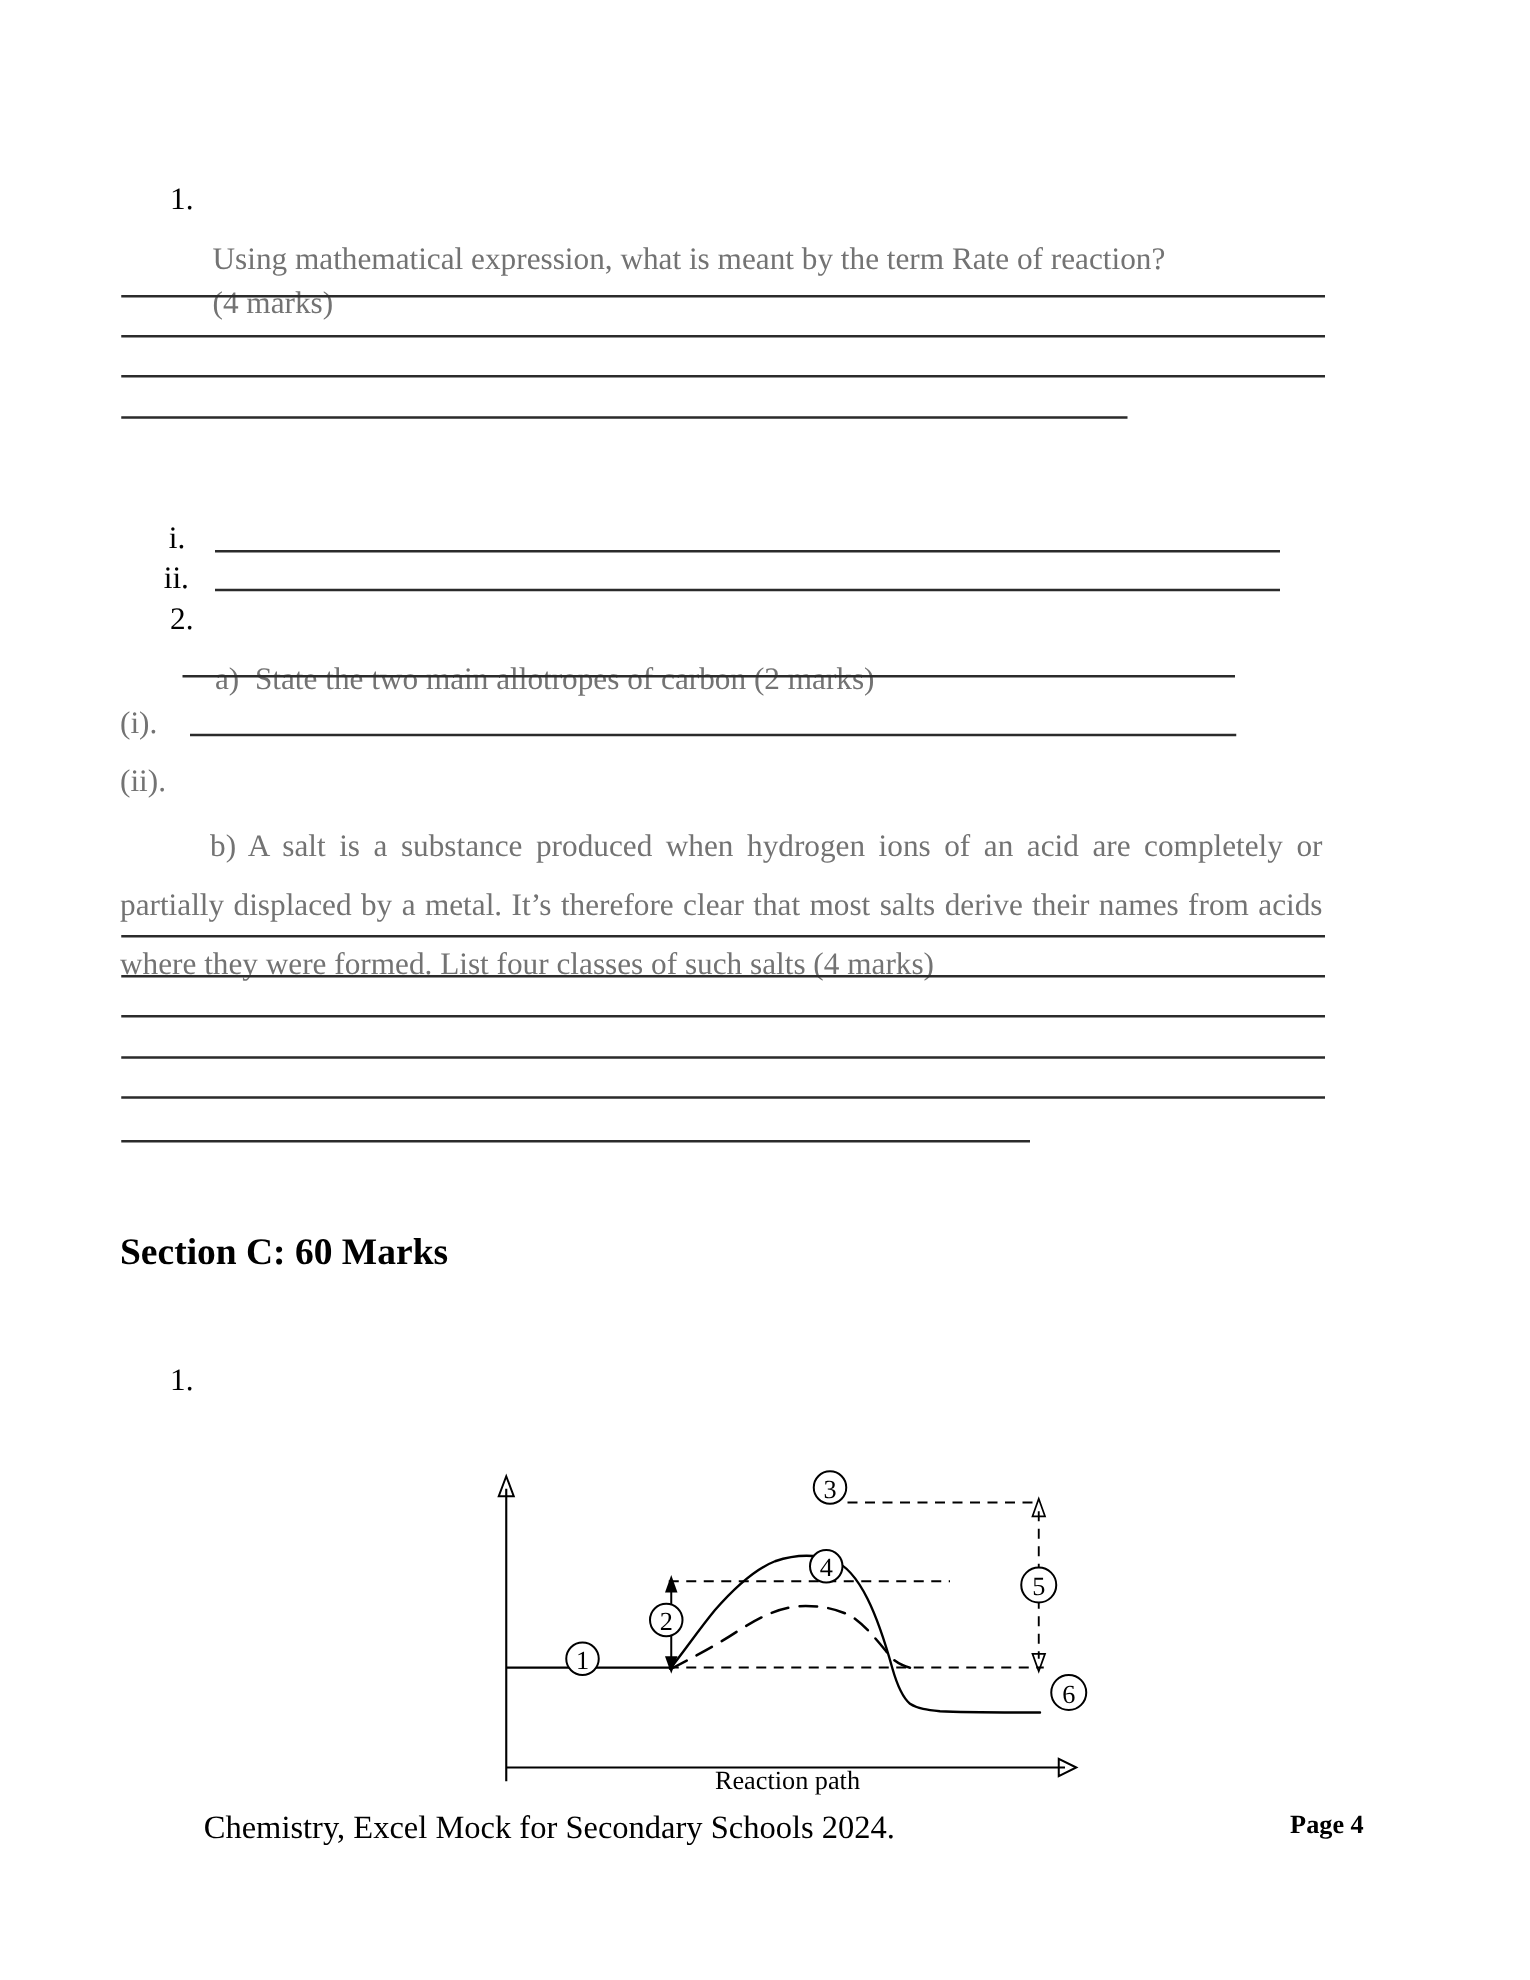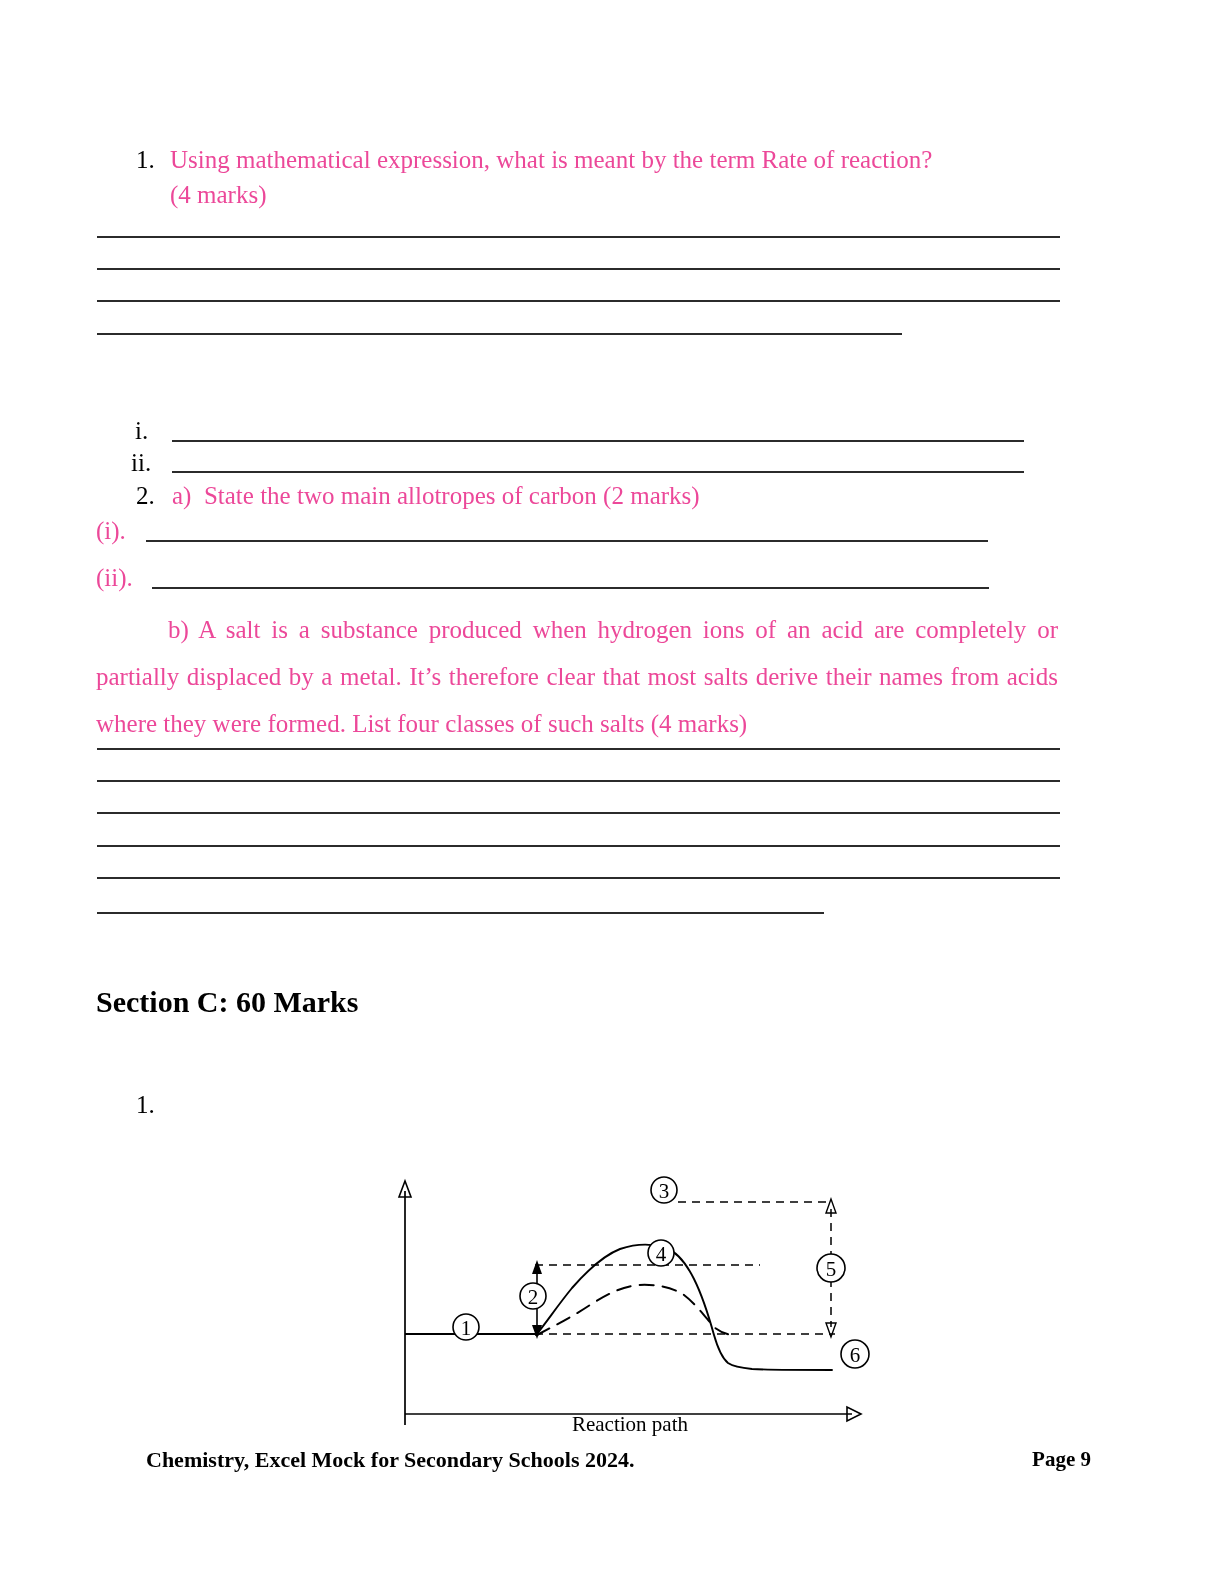--- a/index.html
+++ b/index.html
@@ -21,21 +21,22 @@
     inset: 0;
     width: 1224px;
     height: 1584px;
   }
 
   
   .blk {
     position: absolute;
     font-size: 25px;
     line-height: 35px;
-    color: #ec4899;
+    color: #737373;
+    margin-top: 48px;
   }
   .q-num {
     position: absolute;
     font-size: 25px;
     line-height: 35px;
   }
   .hang {
     position: absolute;
     font-size: 25px;
     line-height: 35px;
@@ -52,24 +53,24 @@
   .sec-head {
     position: absolute;
     font-size: 30px;
     font-weight: bold;
     line-height: 32px;
   }
 
   
   .footer-left {
     position: absolute;
-    left: 146px;
+    left: 163px;
     top: 1447px;
-    font-size: 22px;
-    font-weight: bold;
+    font-size: 26px;
+    font-weight: normal;
     letter-spacing: 0px;
   }
   .footer-right {
     position: absolute;
     right: 133px;
     top: 1447px;
     font-size: 21px;
     font-weight: bold;
   }
 
@@ -219,15 +220,15 @@
         <circle cx="475" cy="199" r="14" fill="#fff" stroke="#000" stroke-width="1.6"></circle>
         <text x="475" y="207" text-anchor="middle" font-family="Liberation Serif, serif" font-size="21" fill="#000">6</text>
       </g>
 
     </svg>
   </div>
 
   <div class="axis-label">Reaction path</div>
 
   <div class="footer-left">Chemistry, Excel Mock for Secondary Schools 2024.</div>
-  <div class="footer-right">Page 9</div>
+  <div class="footer-right">Page 4</div>
 
 </div>
 
 </body></html>

